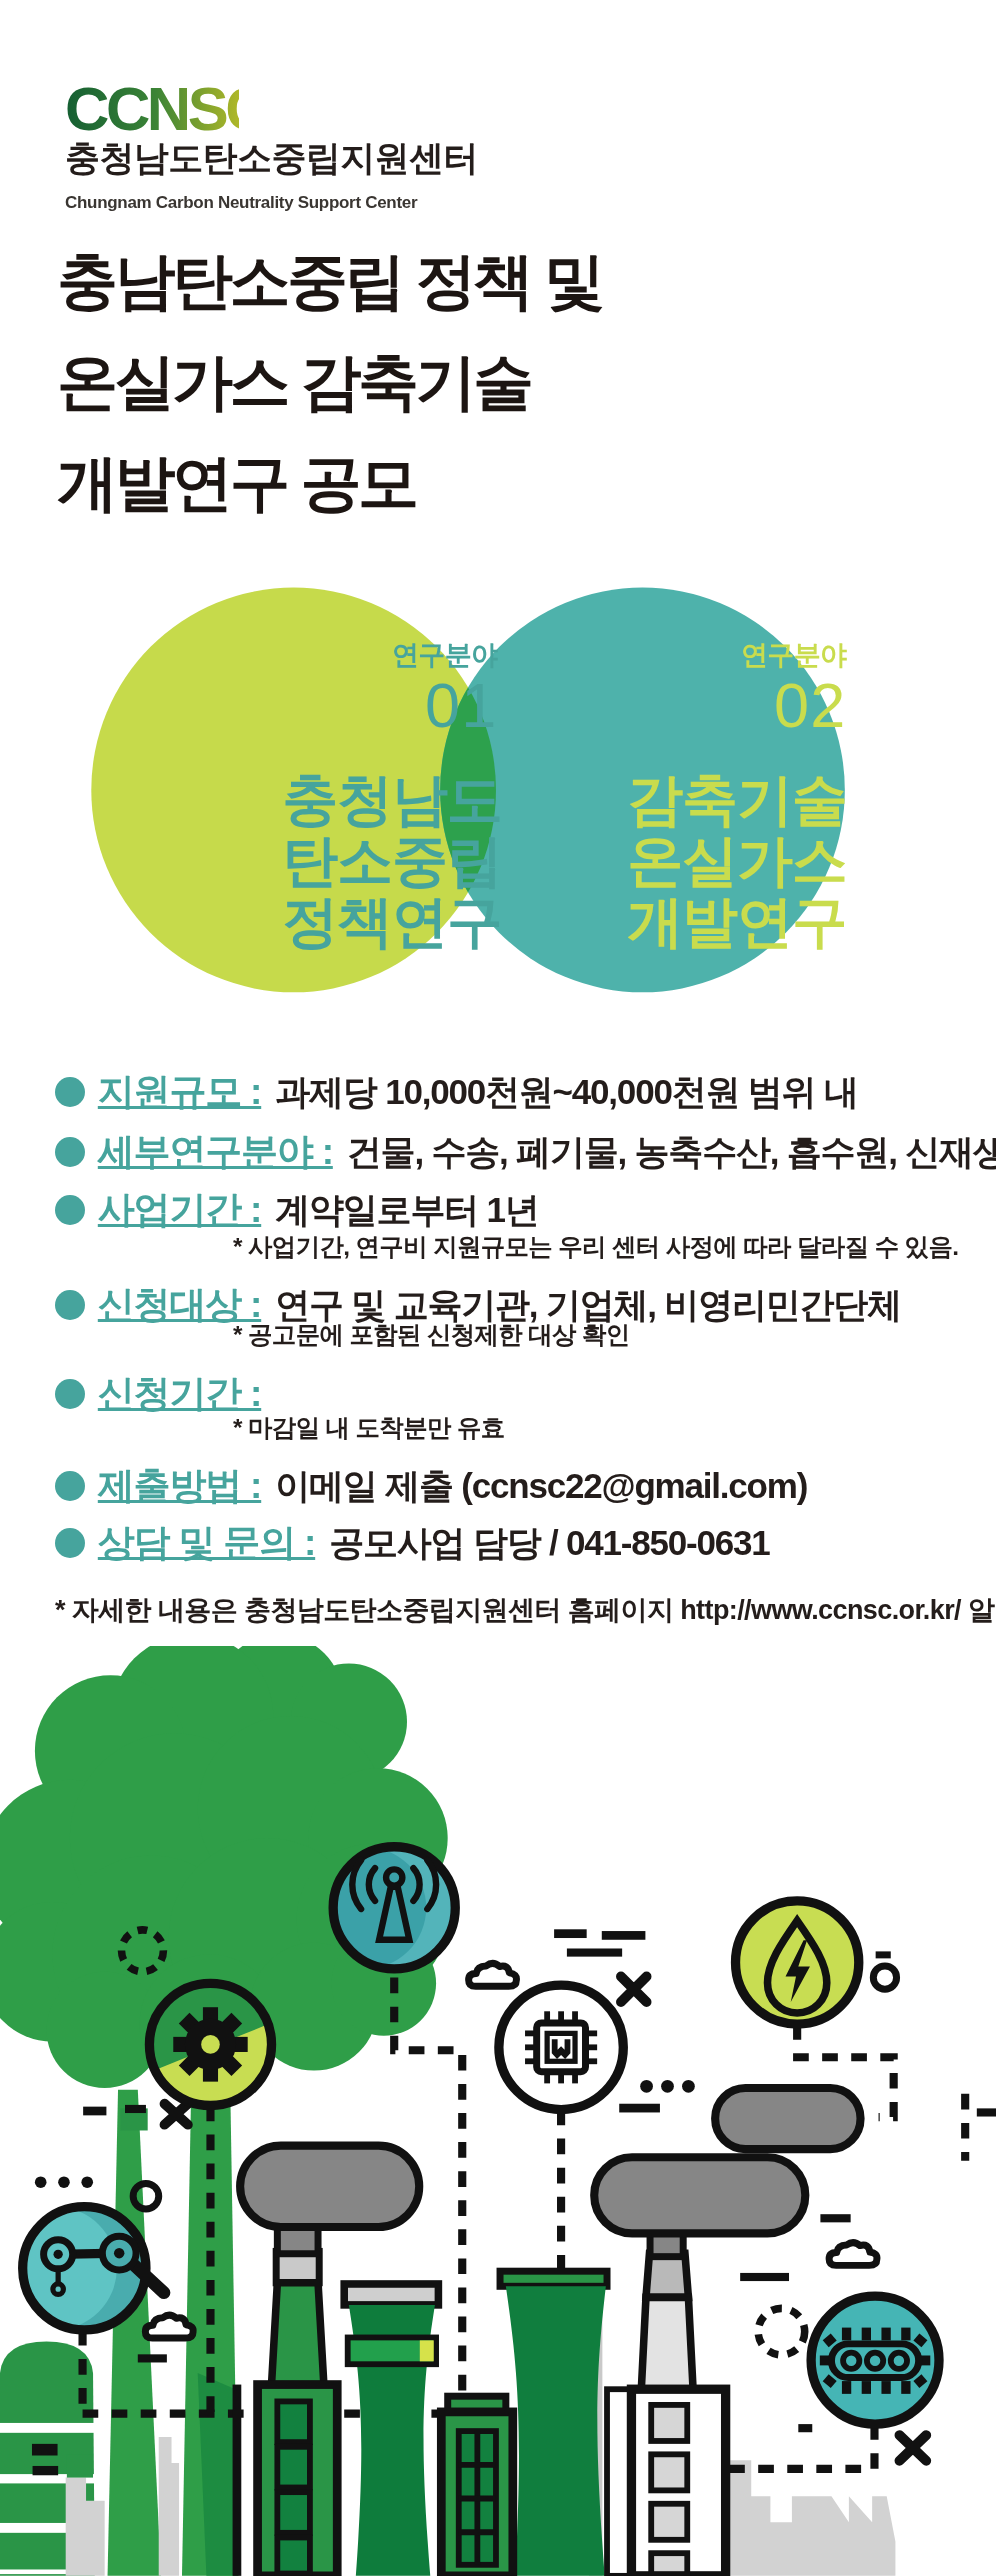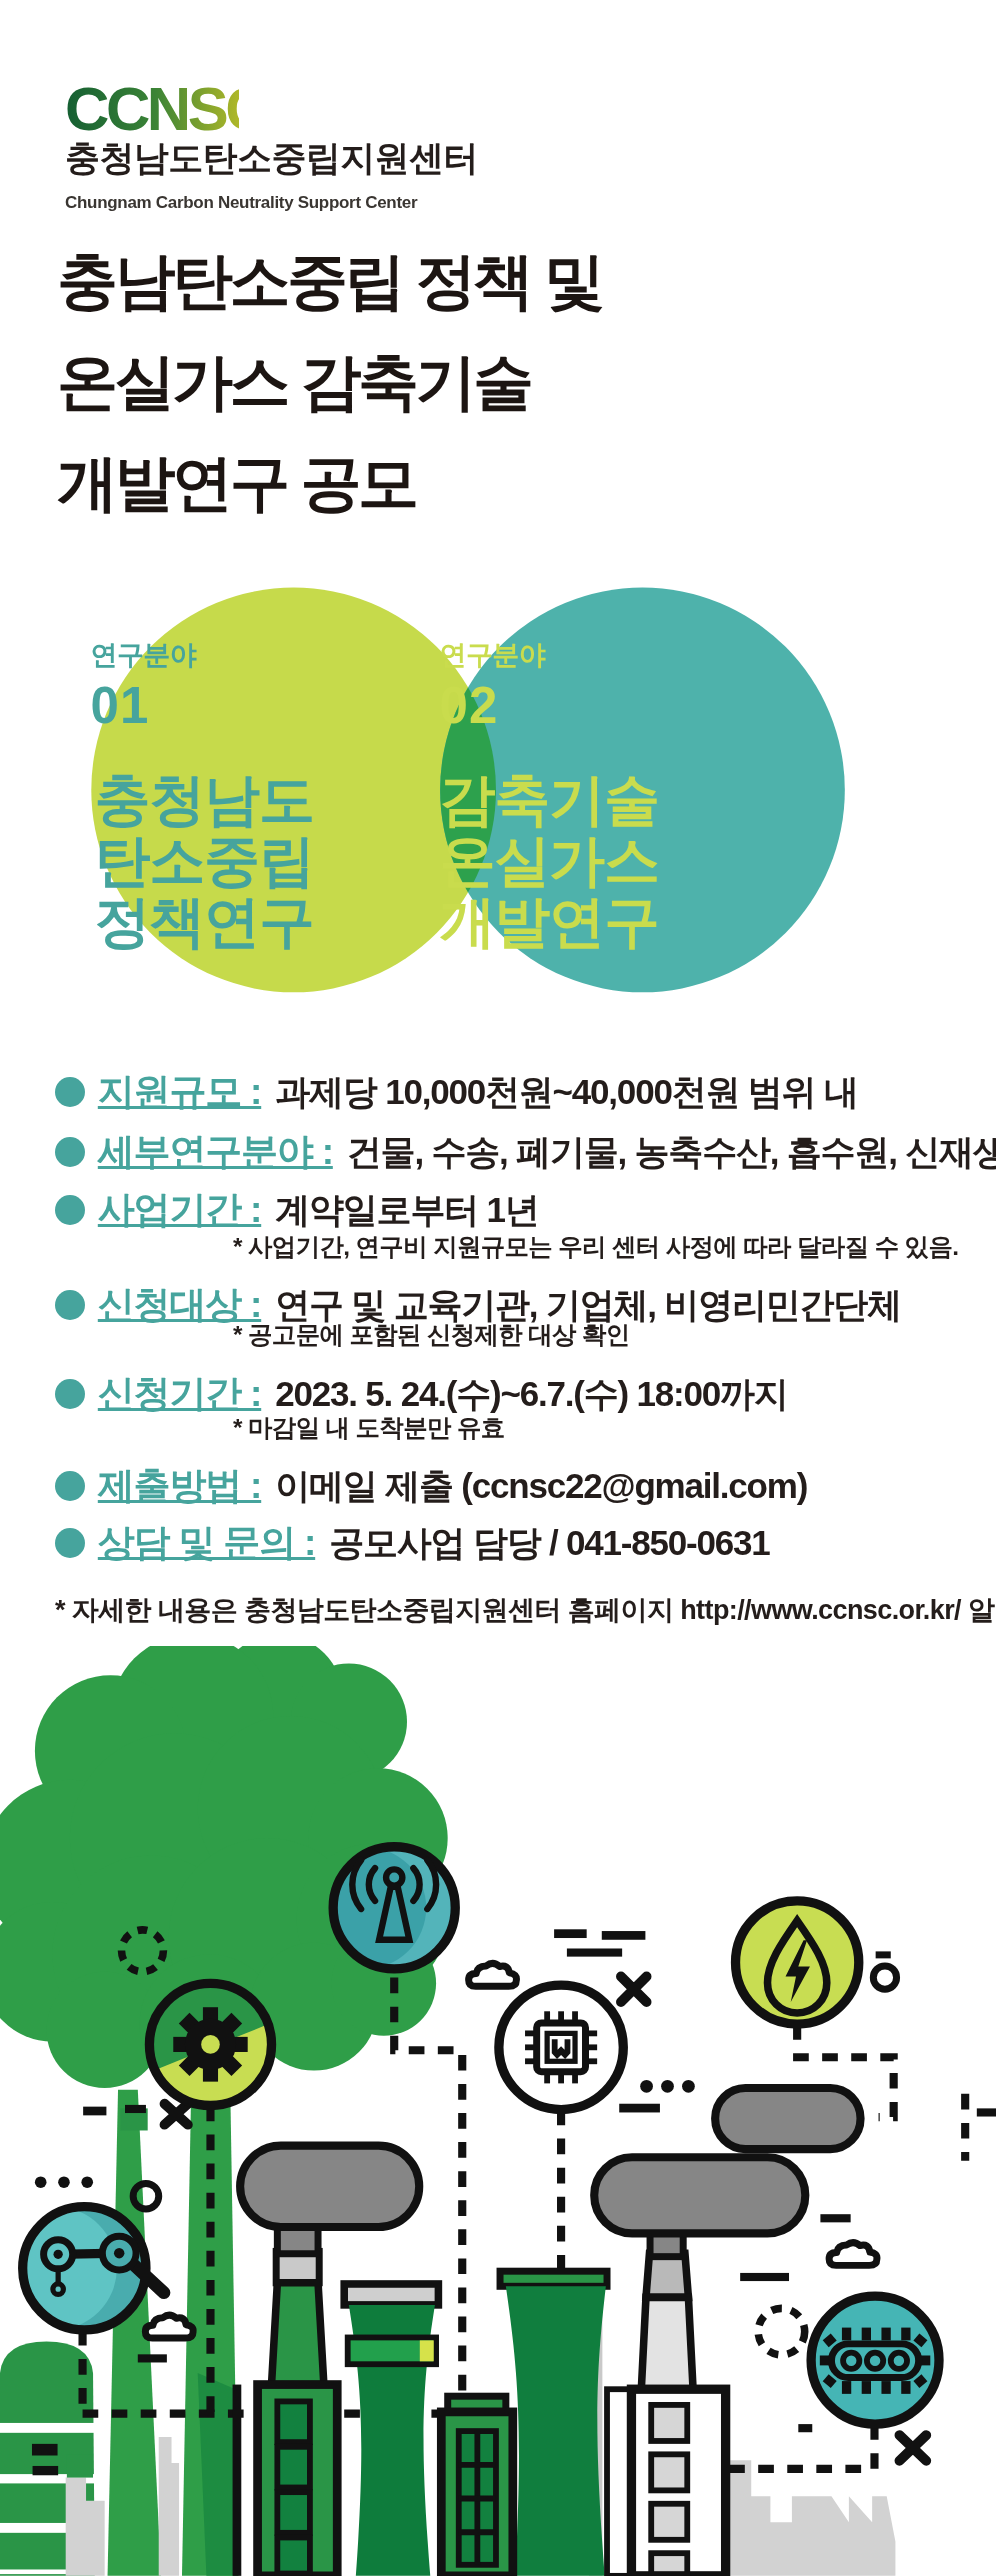--- a/index.html
+++ b/index.html
@@ -9,23 +9,23 @@
   
   .logo{position:absolute;left:65px;top:74px;}
   .logo-name-ko{position:absolute;left:65px;top:135px;font-size:35px;font-weight:900;color:#241d1b;letter-spacing:-0.6px;}
   .logo-name-en{position:absolute;left:65px;top:193px;font-size:17px;font-weight:600;color:#3a3632;letter-spacing:-0.3px;}
 
   
   .title{position:absolute;left:57px;top:231px;font-size:61px;line-height:101px;font-weight:900;color:#1c1512;letter-spacing:-3.5px;}
 
   
   .venn-svg{position:absolute;left:0;top:0;}
-  .venn-text{position:absolute;width:407px;text-align:left;transform:translateX(-50%);}
+  .venn-text{position:absolute;width:407px;text-align:right;transform:translateX(-50%);}
   .venn-tag{font-size:27px;font-weight:900;letter-spacing:-0.6px;}
-  .venn-num{font-size:51px;font-weight:700;letter-spacing:1.2px;line-height:65px;}
+  .venn-num{font-size:63px;font-weight:400;letter-spacing:1.2px;line-height:65px;}
   .venn-lines{font-size:56px;font-weight:900;line-height:61px;letter-spacing:-1.2px;}
   .venn-left-ink{color:#46a49d;}
   .venn-right-ink{color:#c9dc4d;}
 
   
   .item{position:absolute;left:55px;display:flex;align-items:center;white-space:nowrap;}
   .bullet{width:30px;height:30px;border-radius:50%;background:#46a49d;margin-right:12.8px;flex:0 0 auto;}
   .item-label{font-size:37px;font-weight:900;color:#46a49d;letter-spacing:-1.2px;margin-right:14px;text-decoration:underline;}
   .item-value{font-size:35px;font-weight:900;color:#241d1b;letter-spacing:-1.2px;}
   .subnote{position:absolute;left:233px;font-size:24.4px;font-weight:800;color:#241d1b;letter-spacing:-0.6px;white-space:nowrap;}
@@ -105,21 +105,20 @@
   <div class="subnote" style="top:1231px">* 사업기간, 연구비 지원규모는 우리 센터 사정에 따라 달라질 수 있음.</div>
   <div class="item" style="top:1280px">
     <span class="bullet"></span>
     <span class="item-label">신청대상 :</span>
     <span class="item-value">연구 및 교육기관, 기업체, 비영리민간단체</span>
   </div>
   <div class="subnote" style="top:1319px">* 공고문에 포함된 신청제한 대상 확인</div>
   <div class="item" style="top:1369px">
     <span class="bullet"></span>
     <span class="item-label">신청기간 :</span>
-    <span class="item-value">2023. 5. 24.(수)~6.7.(수) 18:00까지</span>
   </div>
   <div class="subnote" style="top:1412px">* 마감일 내 도착분만 유효</div>
   <div class="item" style="top:1461px">
     <span class="bullet"></span>
     <span class="item-label">제출방법 :</span>
     <span class="item-value">이메일 제출 (ccnsc22@gmail.com)</span>
   </div>
   <div class="item" style="top:1518px">
     <span class="bullet"></span>
     <span class="item-label">상담 및 문의 :</span>

